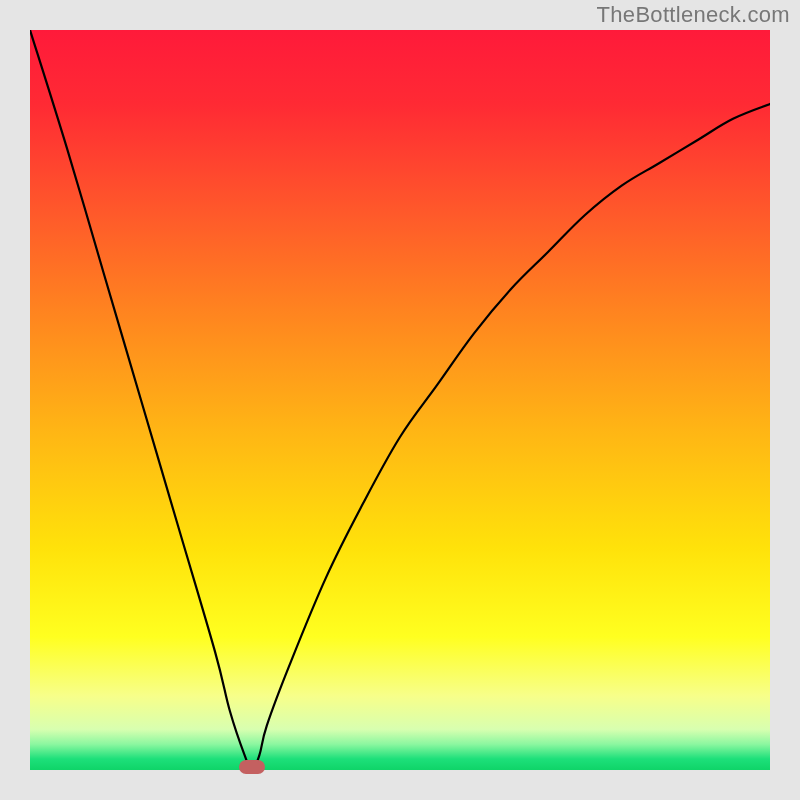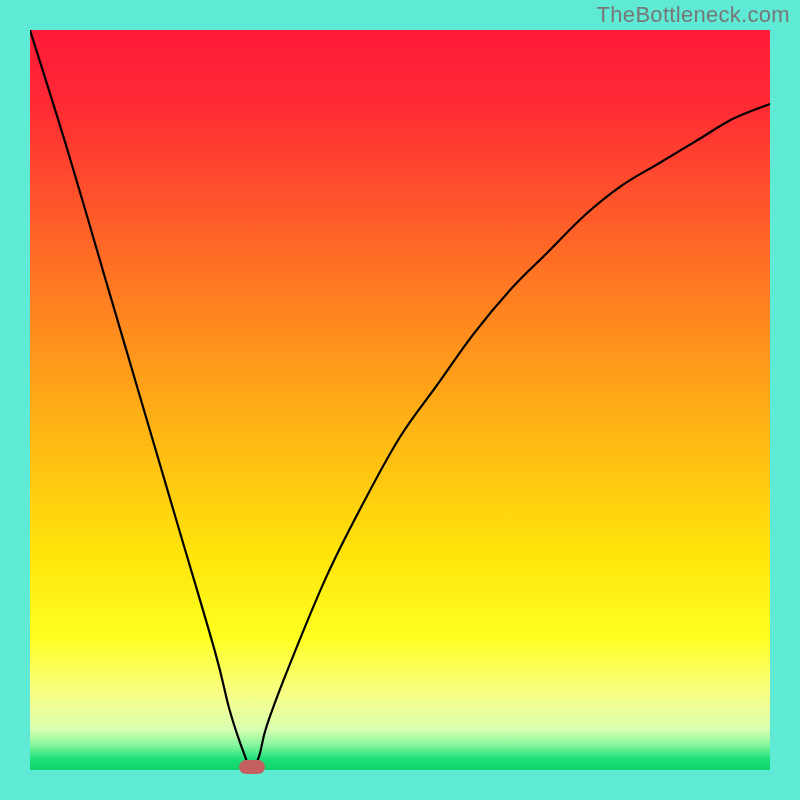--- a/index.html
+++ b/index.html
@@ -8,21 +8,21 @@
     width: 800px;
     height: 800px;
     background: #000000;
     overflow: hidden;
     font-family: Arial, Helvetica, sans-serif;
   }
   .stage {
     position: relative;
     width: 800px;
     height: 800px;
-    background: #5eead4;
+    background: #e5e5e5;
   }
   .watermark {
     position: absolute;
     top: 2px;
     right: 10px;
     color: #777;
     font-size: 22px;
     font-weight: 500;
     z-index: 100;
     letter-spacing: 0.3px;

